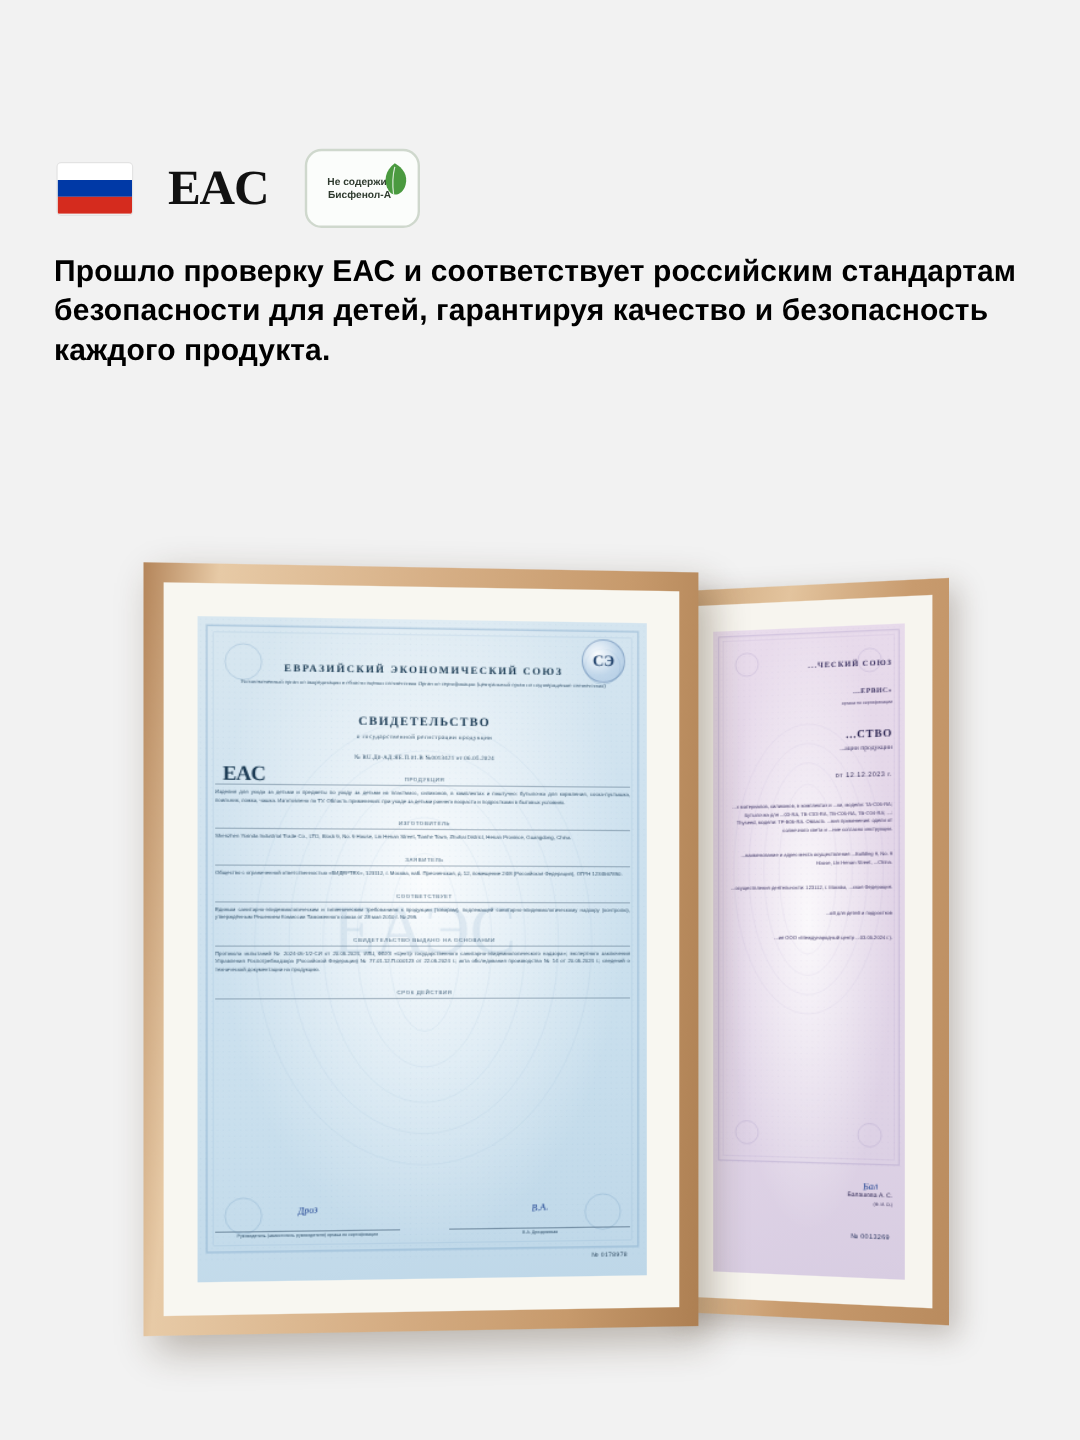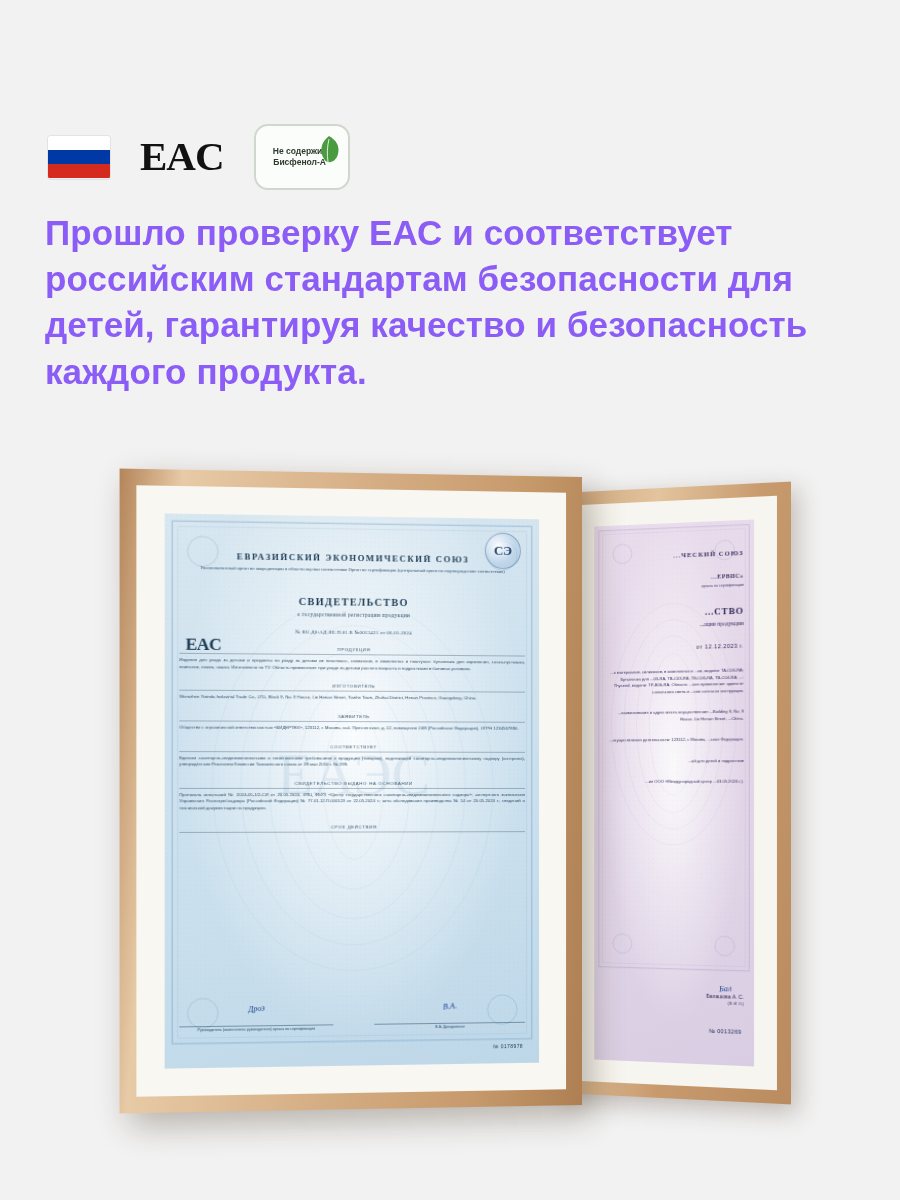--- a/index.html
+++ b/index.html
@@ -78,24 +78,24 @@
     width: 22px;
     height: 30px;
   }
 
   
   .headline {
     position: absolute;
     top: 210px;
     left: 45px;
     width: 810px;
-    font-size: 35px;
+    font-size: 25px;
     font-weight: bold;
     line-height: 1.32;
-    color: #8b5cf6;
+    color: #000000;
     letter-spacing: 0.1px;
   }
 
   
   .certs {
     position: absolute;
     left: 0;
     top: 455px;
     width: 900px;
     height: 680px;

